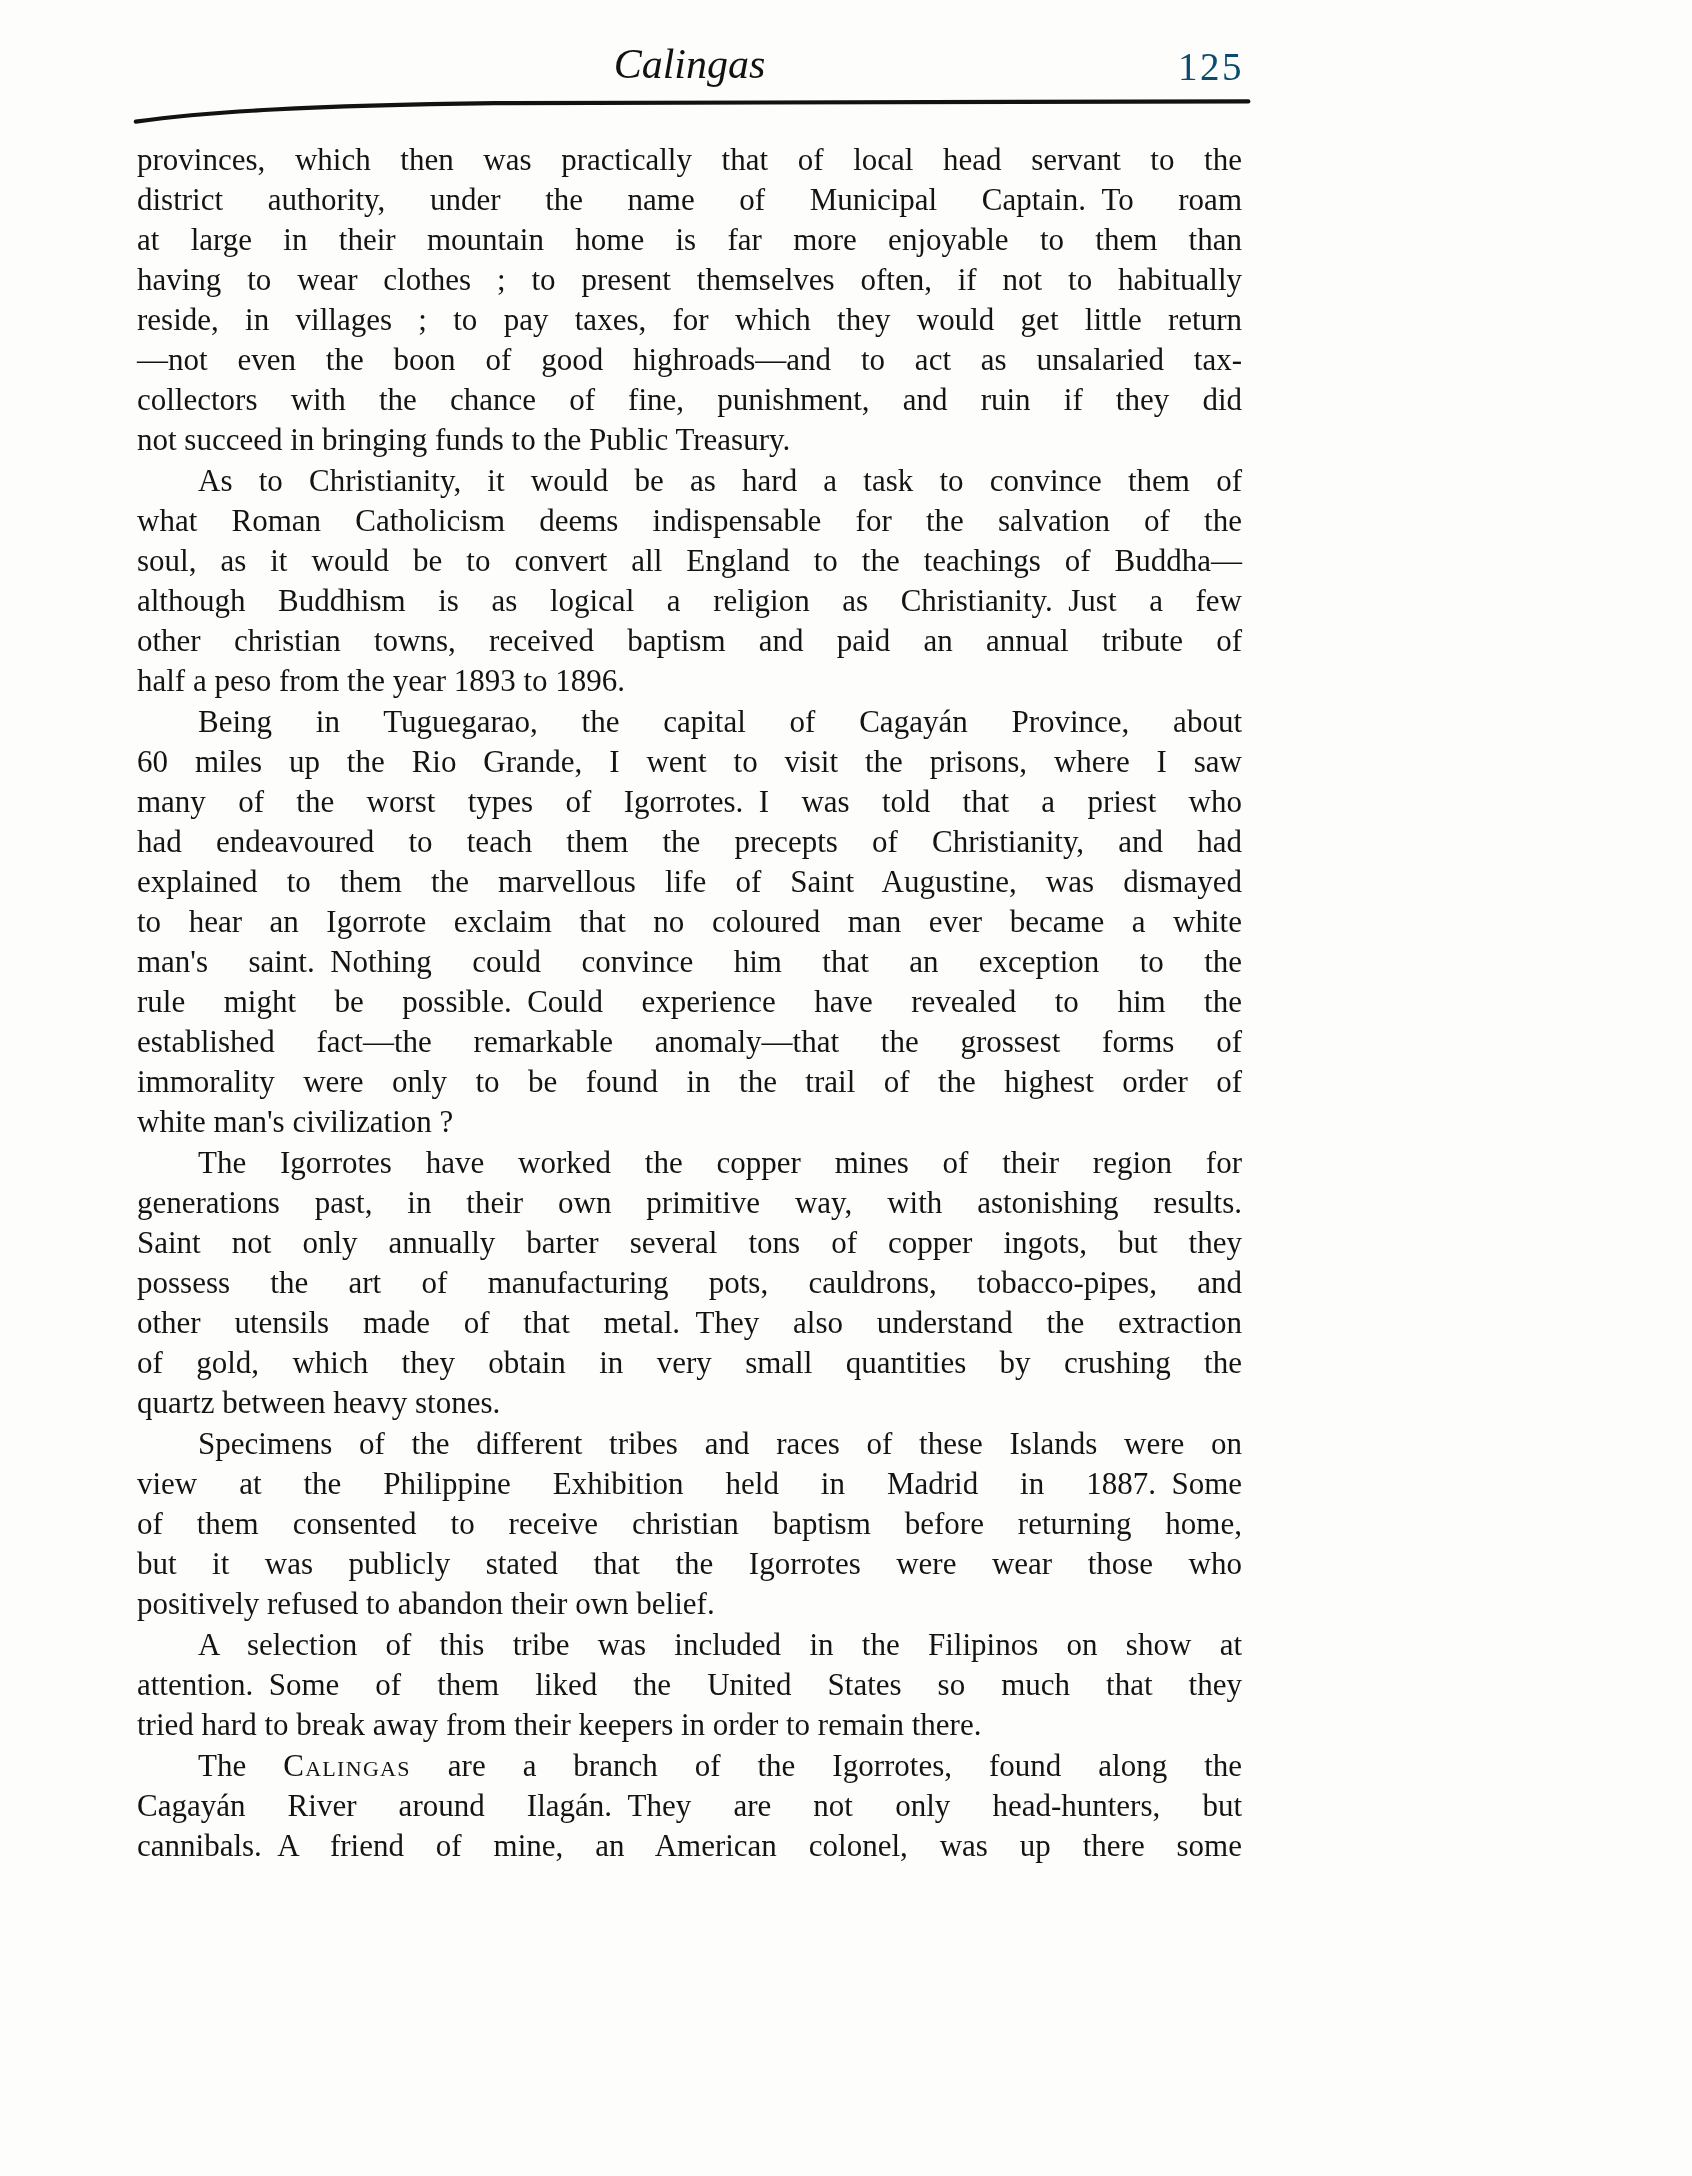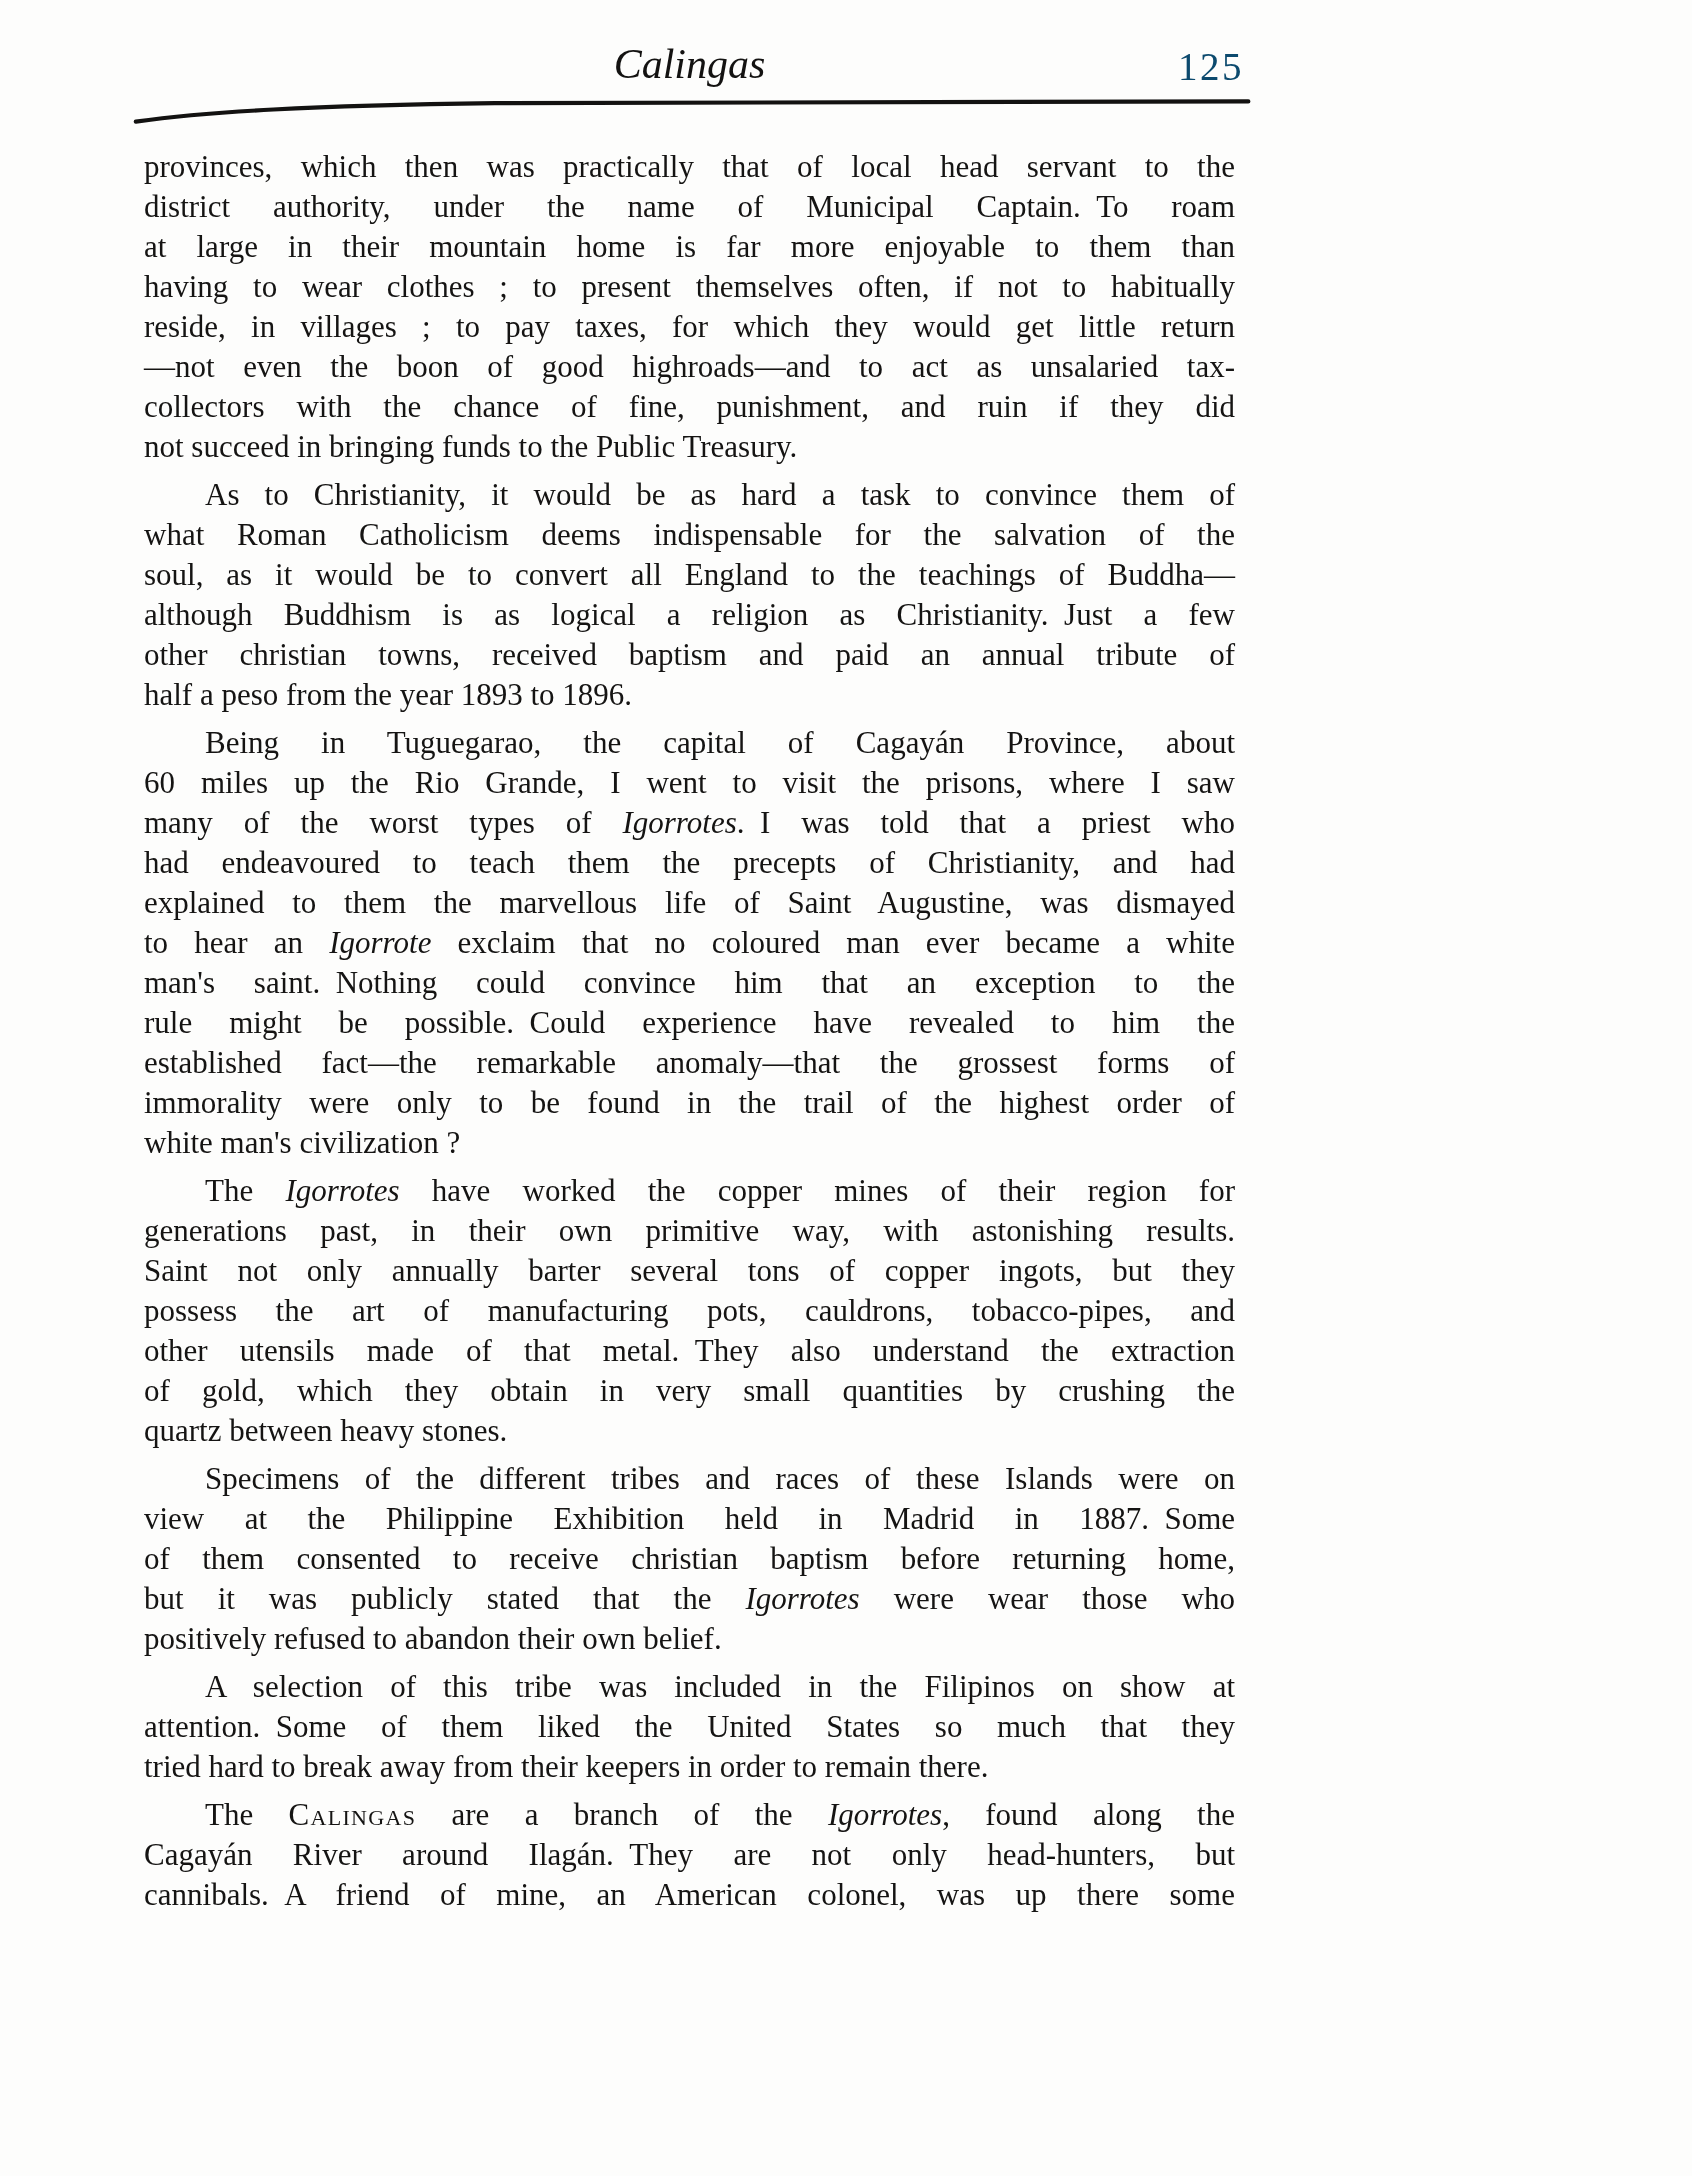--- a/index.html
+++ b/index.html
@@ -22,32 +22,32 @@
     position:absolute;left:1178px;top:46px;
     font-size:39px;line-height:42px;
     letter-spacing:2.5px;
     color:#0c4a6e;
   }
   .rule{position:absolute;left:129px;top:93px;}
   .text-block{
     position:absolute;left:136px;top:139px;width:1107px;
     font-size:31px;
   }
-  .para{margin:8px;padding:0;}
+  .para{margin:1px;padding:0;}
   .line{
     height:40px;line-height:40px;
     text-align:justify;
     text-align-last:justify;
     white-space:normal;
     overflow:visible;
   }
   .line.endline{text-align-last:left;}
   .line.indent{padding-left:61px;}
   .seg-n{font-style:normal;}
-  .seg-i{font-style:italic;}
+  .seg-i{}
   .seg-sc{font-variant:small-caps;letter-spacing:1.3px;}
 </style>
 </head>
 <body>
 
 <div class="page">
 
   <div class="running-title">Calingas</div>
 
   <div class="page-number">125</div>

